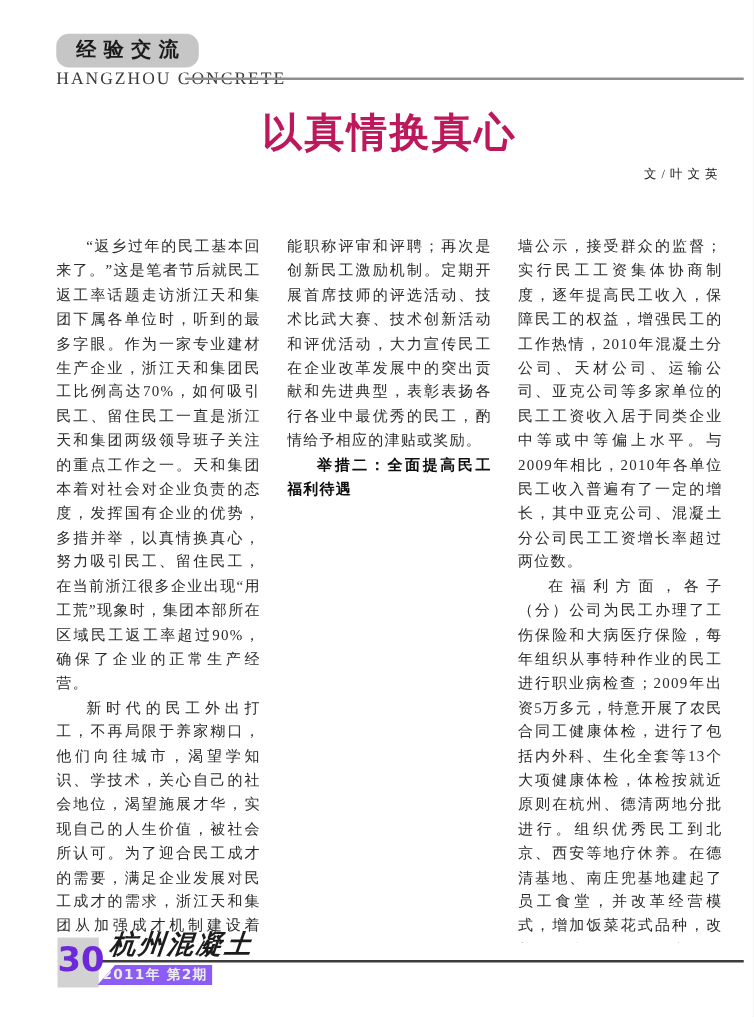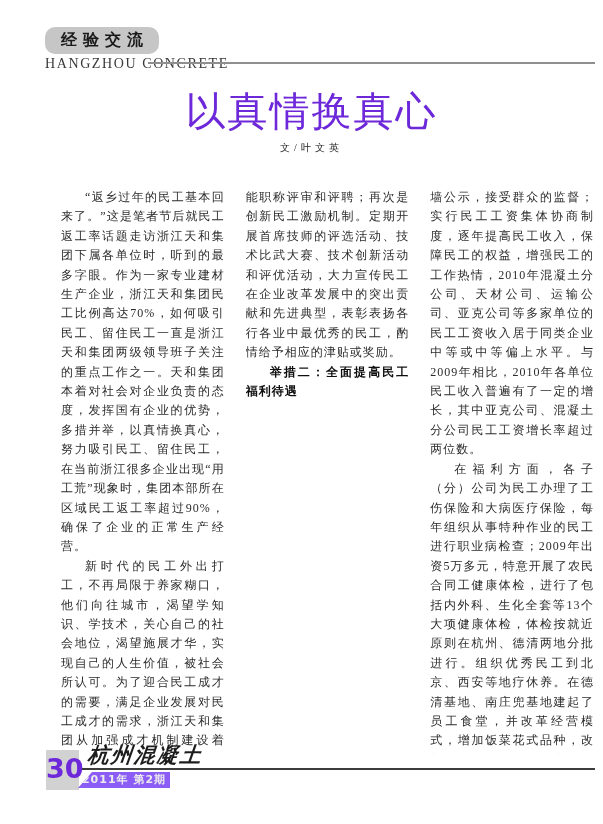--- a/index.html
+++ b/index.html
@@ -20,31 +20,31 @@
   .hdr-sub{
     font-family:"Liberation Serif","DejaVu Serif",serif;
     font-size:14px;letter-spacing:1.6px;color:#3a3a3a;
     margin-top:2px;white-space:nowrap;
   }
   .hdr-rule{position:absolute;left:148px;right:8px;top:62px;height:2px;background:#8f8f8f;}
   
   .title-wrap{position:absolute;left:45px;width:533px;top:88px;text-align:center;}
   .title{
     font-family:"DejaVu Sans","Liberation Sans",sans-serif;
-    font-weight:normal;font-size:40px;letter-spacing:2px;color:#6d28d9;line-height:1.15;
+    font-weight:bold;font-size:32px;letter-spacing:2px;color:#be185d;line-height:1.15;
   }
   .subtitle{
     font-family:"DejaVu Sans","Liberation Sans",sans-serif;
     font-weight:bold;font-size:20px;letter-spacing:0.5px;color:#111;margin-top:6px;
   }
-  .byline{font-size:10px;letter-spacing:4px;color:#222;margin-top:7px;}
+  .byline{font-size:10px;letter-spacing:4px;color:#222;margin-top:7px;text-align:right;}
   
   .cols{
     position:absolute;left:45px;top:188px;width:533px;height:566px;
-    display:flex;gap:21px;overflow:hidden;margin-left:16px;
+    display:flex;gap:21px;overflow:hidden;
   }
   .col{flex:1 1 0;overflow:hidden;}
   .col p{
     margin:0;font-size:12px;line-height:19.4px;
     text-align:justify;text-justify:inter-character;letter-spacing:1px;
     color:#2b2b2b;
   }
   .col p.indent{text-indent:2em;}
   .col p.heading{
     font-family:"DejaVu Sans","Liberation Sans",sans-serif;

